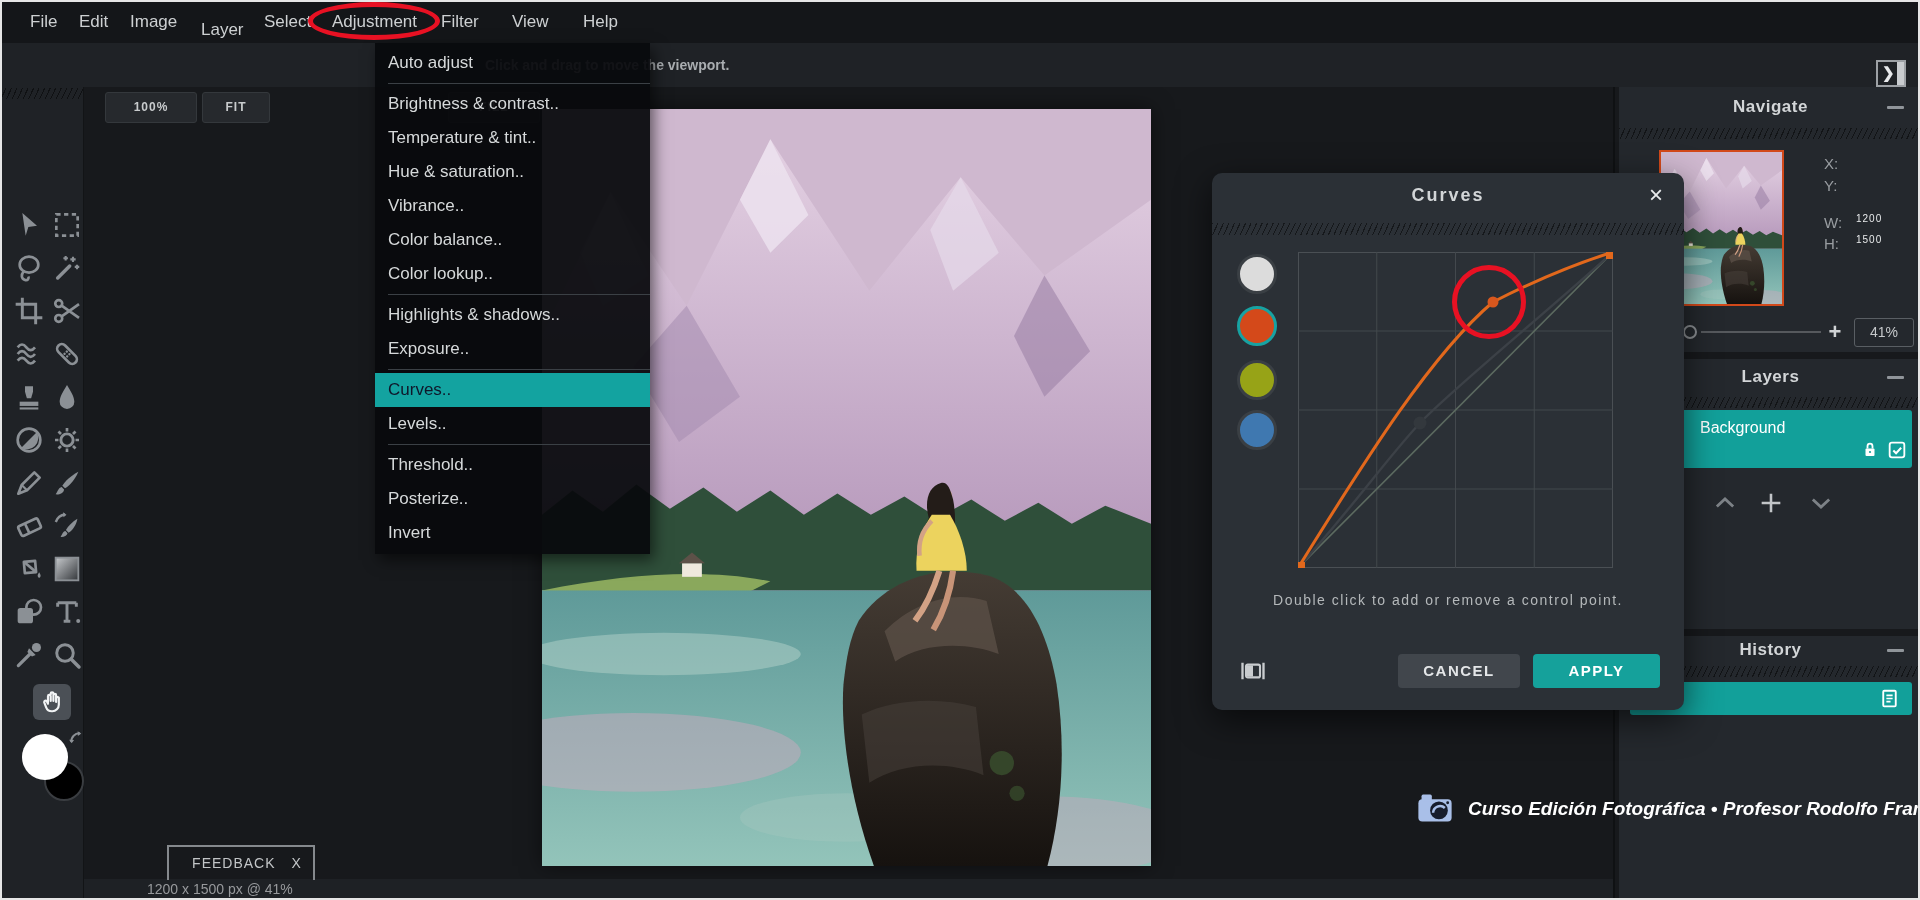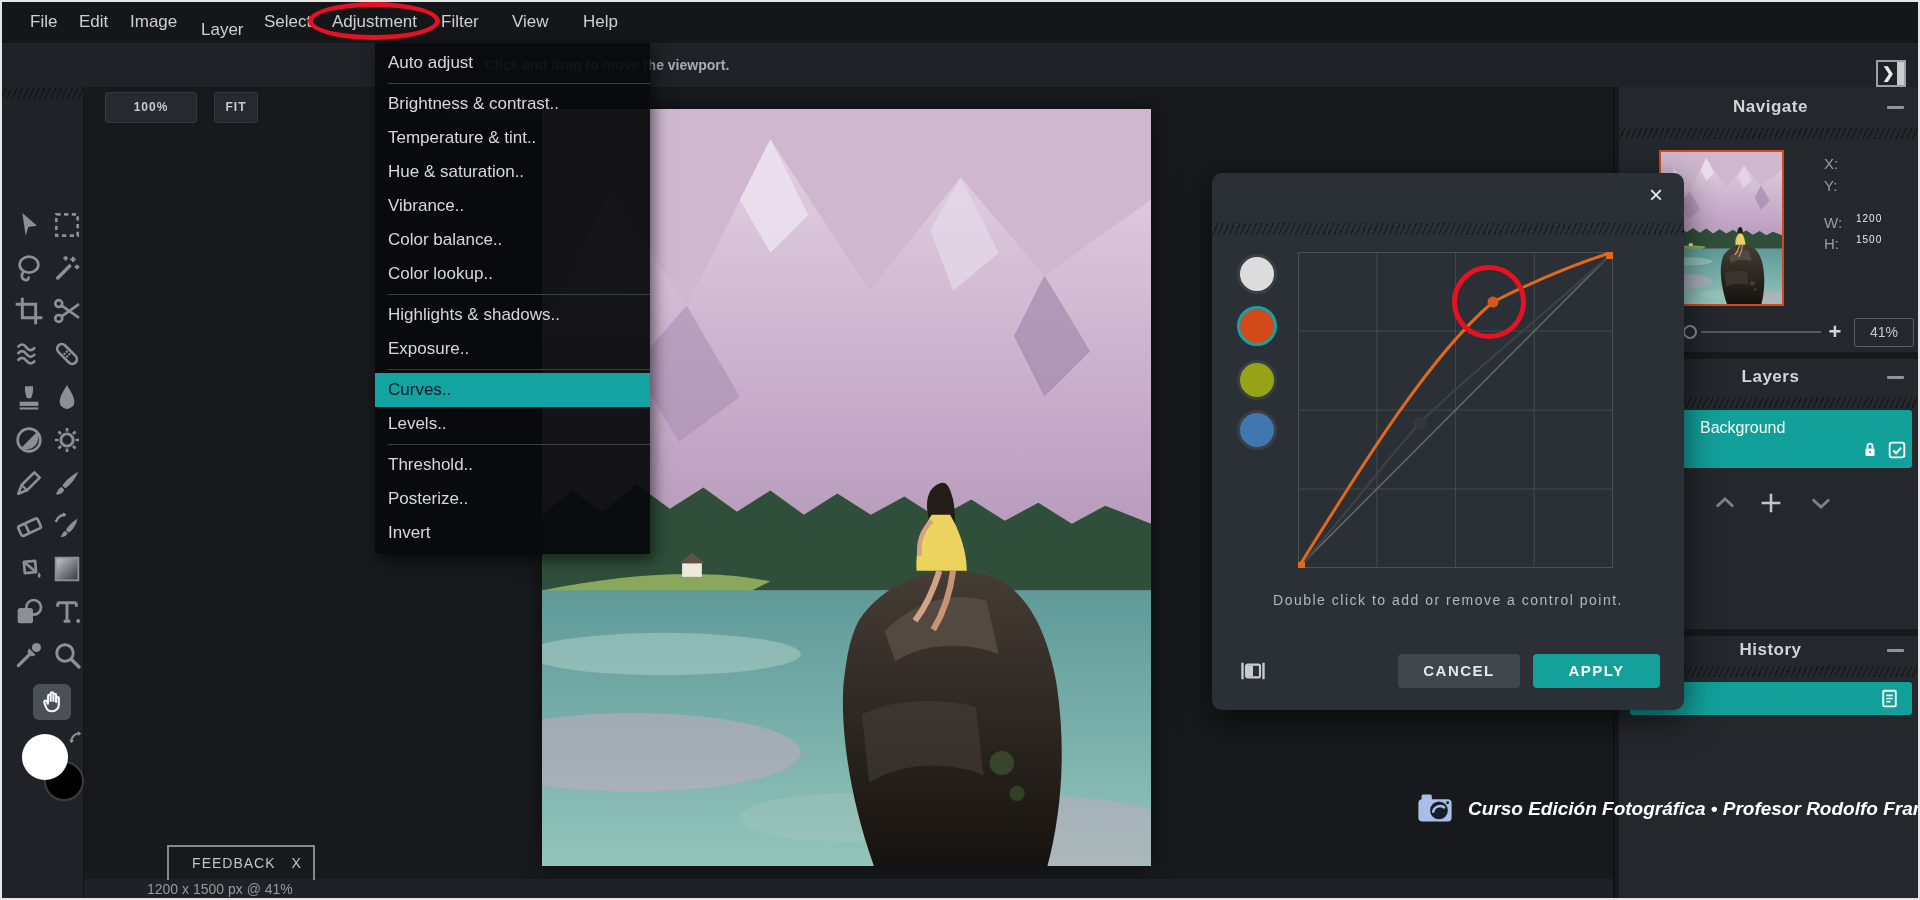--- a/index.html
+++ b/index.html
@@ -294,21 +294,21 @@
 </div>
 
 <div id="optionsbar" class="abs">
   <div class="abs" style="left:18px;top:53px;width:26px;height:26px;color:#9b9fa3"><svg viewBox="0 0 24 24">
         <use href="#sym-home"></use>
       </svg></div>
   <div class="abs" style="left:57px;top:52px;width:27px;height:27px;color:#9b9fa3"><svg viewBox="0 0 24 24">
         <use href="#sym-hand"></use>
       </svg></div>
   <div class="opt-btn" style="left:105px;width:92px">100%</div>
-  <div class="opt-btn" style="left:214px;width:44px">FIT</div>
+  <div class="opt-btn" style="left:202px;width:68px">FIT</div>
   <div class="opt-btn" style="left:448px;width:92px">FILL</div>
 </div>
 <div id="viewport-hint">Click and drag to move the viewport.</div>
 <div id="expand-btn">
   <span class="chev">❯</span>
   <span class="bar"></span>
 </div>
 
 <div id="toolbar" class="abs">
   <div class="abs hatch" style="left:0;top:1px;width:83px;height:11px"></div>
@@ -416,20 +416,21 @@
     <div class="dd-div"></div>
     <div class="dd-item sel">Curves..</div>
     <div class="dd-item">Levels..</div>
     <div class="dd-div"></div>
     <div class="dd-item">Threshold..</div>
     <div class="dd-item">Posterize..</div>
     <div class="dd-item">Invert</div>
   </div>
 
 <div id="dialog" class="abs">
+  <div id="dlg-title">Curves</div>
   <div id="dlg-close">×</div>
   <div id="dlg-hatch" class="hatch"></div>
   <div id="channels">
       <div class="channel" style="top: 81px; background: rgb(220, 220, 220);"></div>
       <div class="channel sel" style="top: 133px; background: rgb(212, 73, 26);"></div>
       <div class="channel" style="top: 187px; background: rgb(151, 163, 23);"></div>
       <div class="channel" style="top: 237px; background: rgb(63, 120, 176);"></div>
     </div>
   <svg id="curve-area" width="315" height="316" viewBox="0 0 315 316">
     <rect x="0.5" y="0.5" width="314" height="315" fill="none" stroke="#4a4f54" stroke-width="1"></rect>

